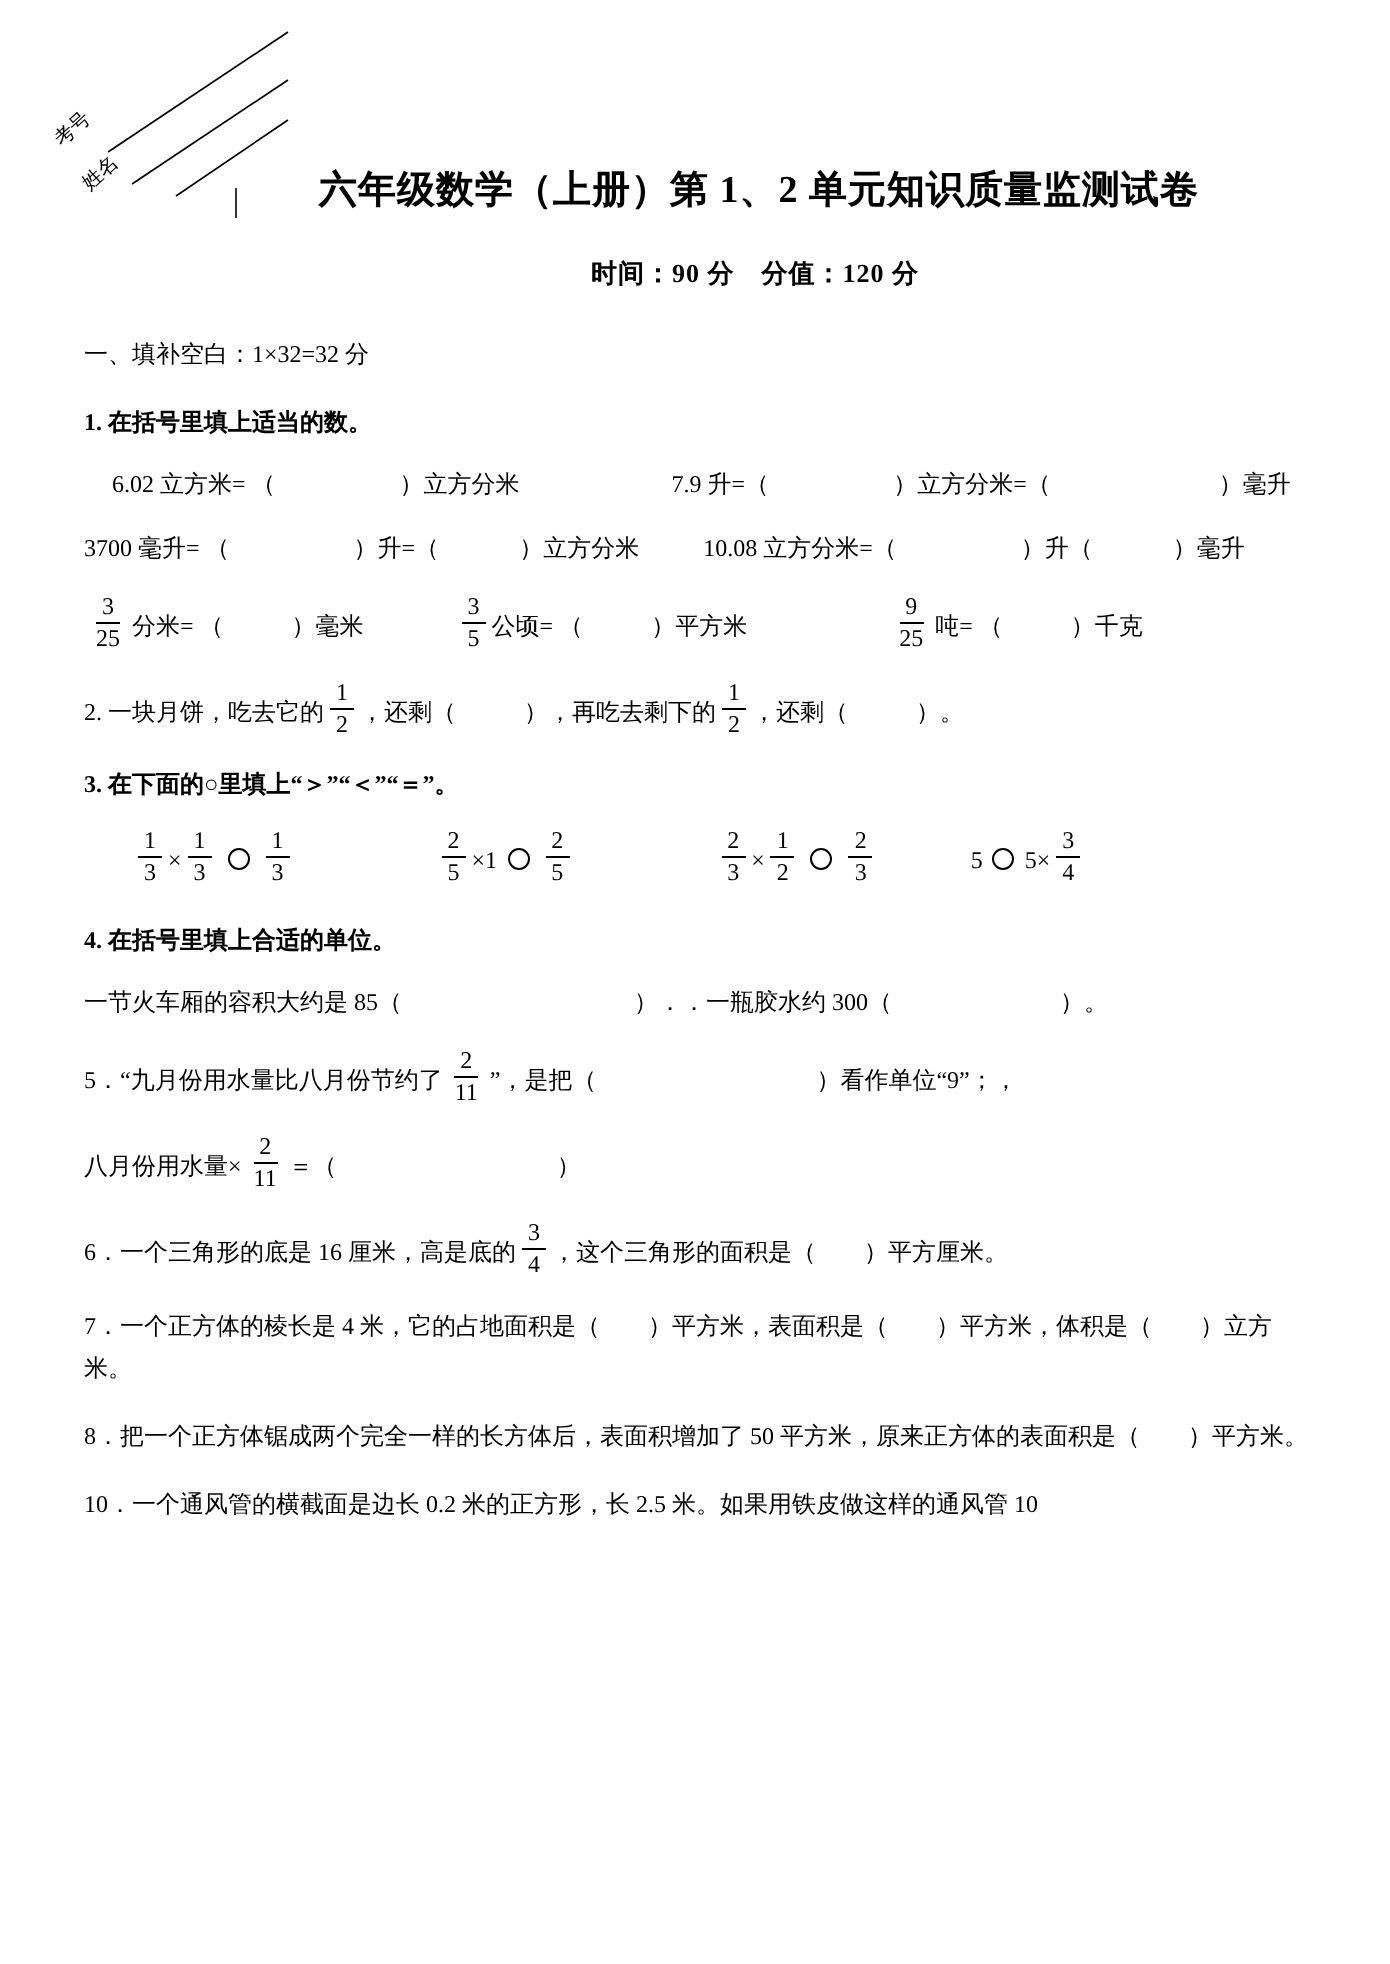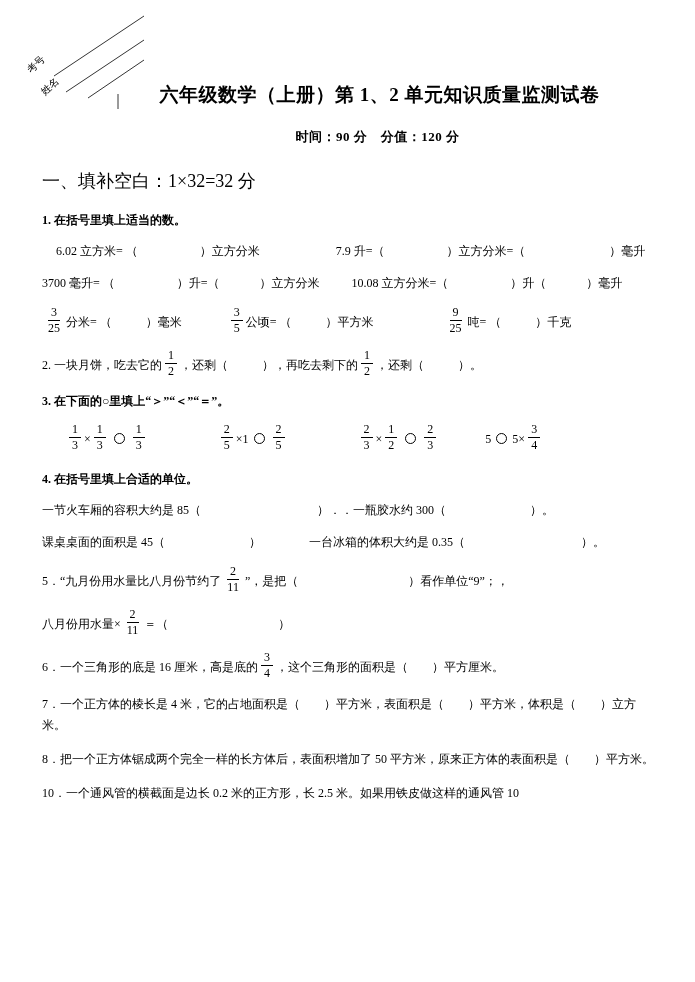--- a/index.html
+++ b/index.html
@@ -73,21 +73,21 @@
     letter-spacing: 0.5px;
   }
 
   .body-wrap {
     padding: 0 40px 0 42px;
     margin-top: 22px;
     font-size: 12px;
     line-height: 1.5;
   }
   .sec-head {
-    font-size: 18px;
+    font-size: 12px;
     margin: 0 0 16px 0;
   }
   .q {
     margin: 0 0 13px 0;
     font-size: 12px;
     font-weight: bold;
   }
   .line {
     margin: 0 0 14px 0;
   }
@@ -322,27 +322,20 @@
     <div class="q">4. 在括号里填上合适的单位。</div>
 
     <div class="line">
       <span>一节火车厢的容积大约是 85（</span>
       <span class="blank-xl"></span>
       <span>）．．一瓶胶水约 300（</span>
       <span class="blank-lg"></span>
       <span>）。</span>
     </div>
 
-    <div class="line">
-      <span>课桌桌面的面积是 45（</span>
-      <span class="blank-lg"></span>
-      <span>）　　　　一台冰箱的体积大约是 0.35（</span>
-      <span class="blank-xl"></span>
-      <span>）。</span>
-    </div>
 
     <div class="row-frac">
       <span>5．“九月份用水量比八月份节约了</span>
       <span class="frac">
         <span class="num">2</span>
         <span class="den">11</span>
       </span>
       <span>”，是把（</span>
       <span class="blank-xl"></span>
       <span>）看作单位“9”；，</span>

